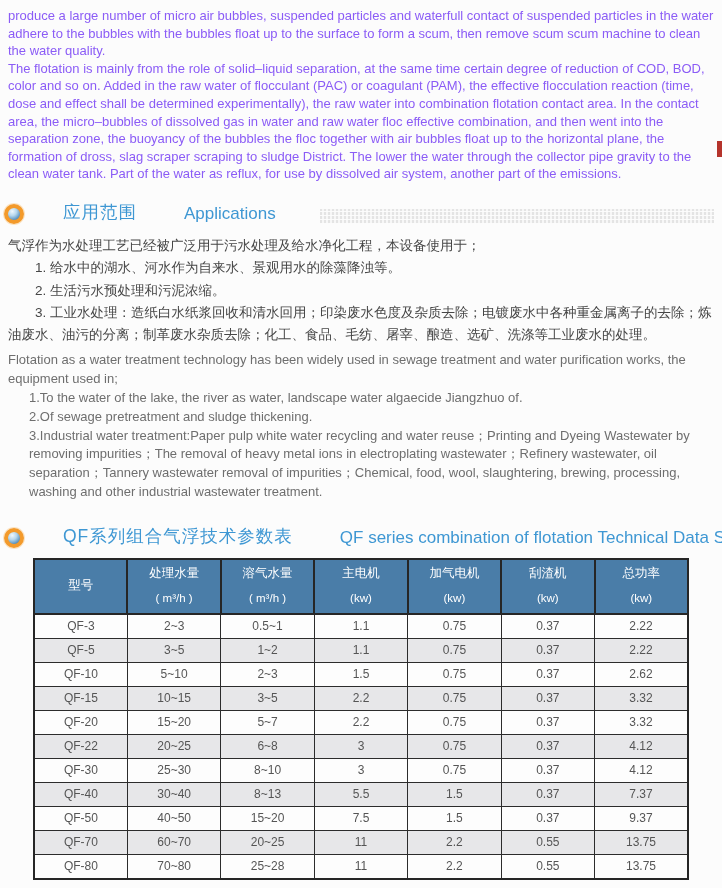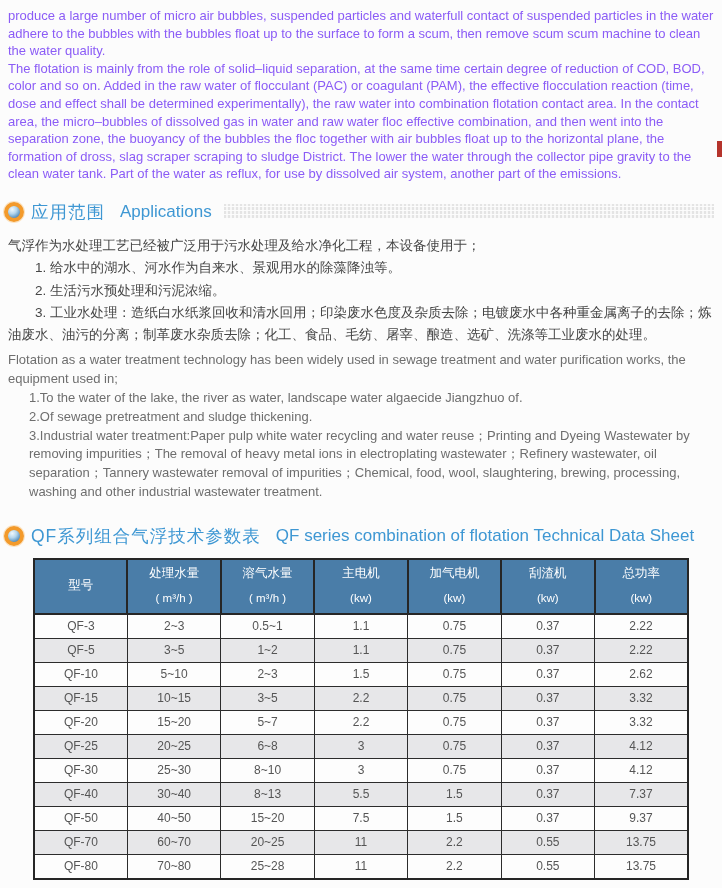--- a/index.html
+++ b/index.html
@@ -15,23 +15,24 @@
   .intro {
     padding:7px 8px 0 8px;
     color:#8b5cf6;
     font-size:13px;
     line-height:17.6px;
   }
   .intro p { margin:0; }
   
   .section-header {
     display:flex;
-    align-items:center;
+    align-items:flex-end;
     padding:0 8px 0 4px;
     height:24px;
+    gap:32px;
   }
   .sh1 { margin-top:17px; }
   .sh2 { margin-top:22px; }
   .section-icon {
     flex:none;
     width:12px; height:12px;
     border-radius:50%;
     border:4px solid #f39a2b;
     background:radial-gradient(circle at 35% 28%, #f0f8fd 0%, #b5d6ec 38%, #4f8cbd 78%, #2e6b9d 100%);
     box-shadow:0 0 0 1px #fbe3c2;
@@ -223,21 +224,21 @@
         <tr>
           <td>QF-20</td>
           <td>15~20</td>
           <td>5~7</td>
           <td>2.2</td>
           <td>0.75</td>
           <td>0.37</td>
           <td>3.32</td>
         </tr>
         <tr>
-          <td>QF-25</td>
+          <td>QF-22</td>
           <td>20~25</td>
           <td>6~8</td>
           <td>3</td>
           <td>0.75</td>
           <td>0.37</td>
           <td>4.12</td>
         </tr>
         <tr>
           <td>QF-30</td>
           <td>25~30</td>

